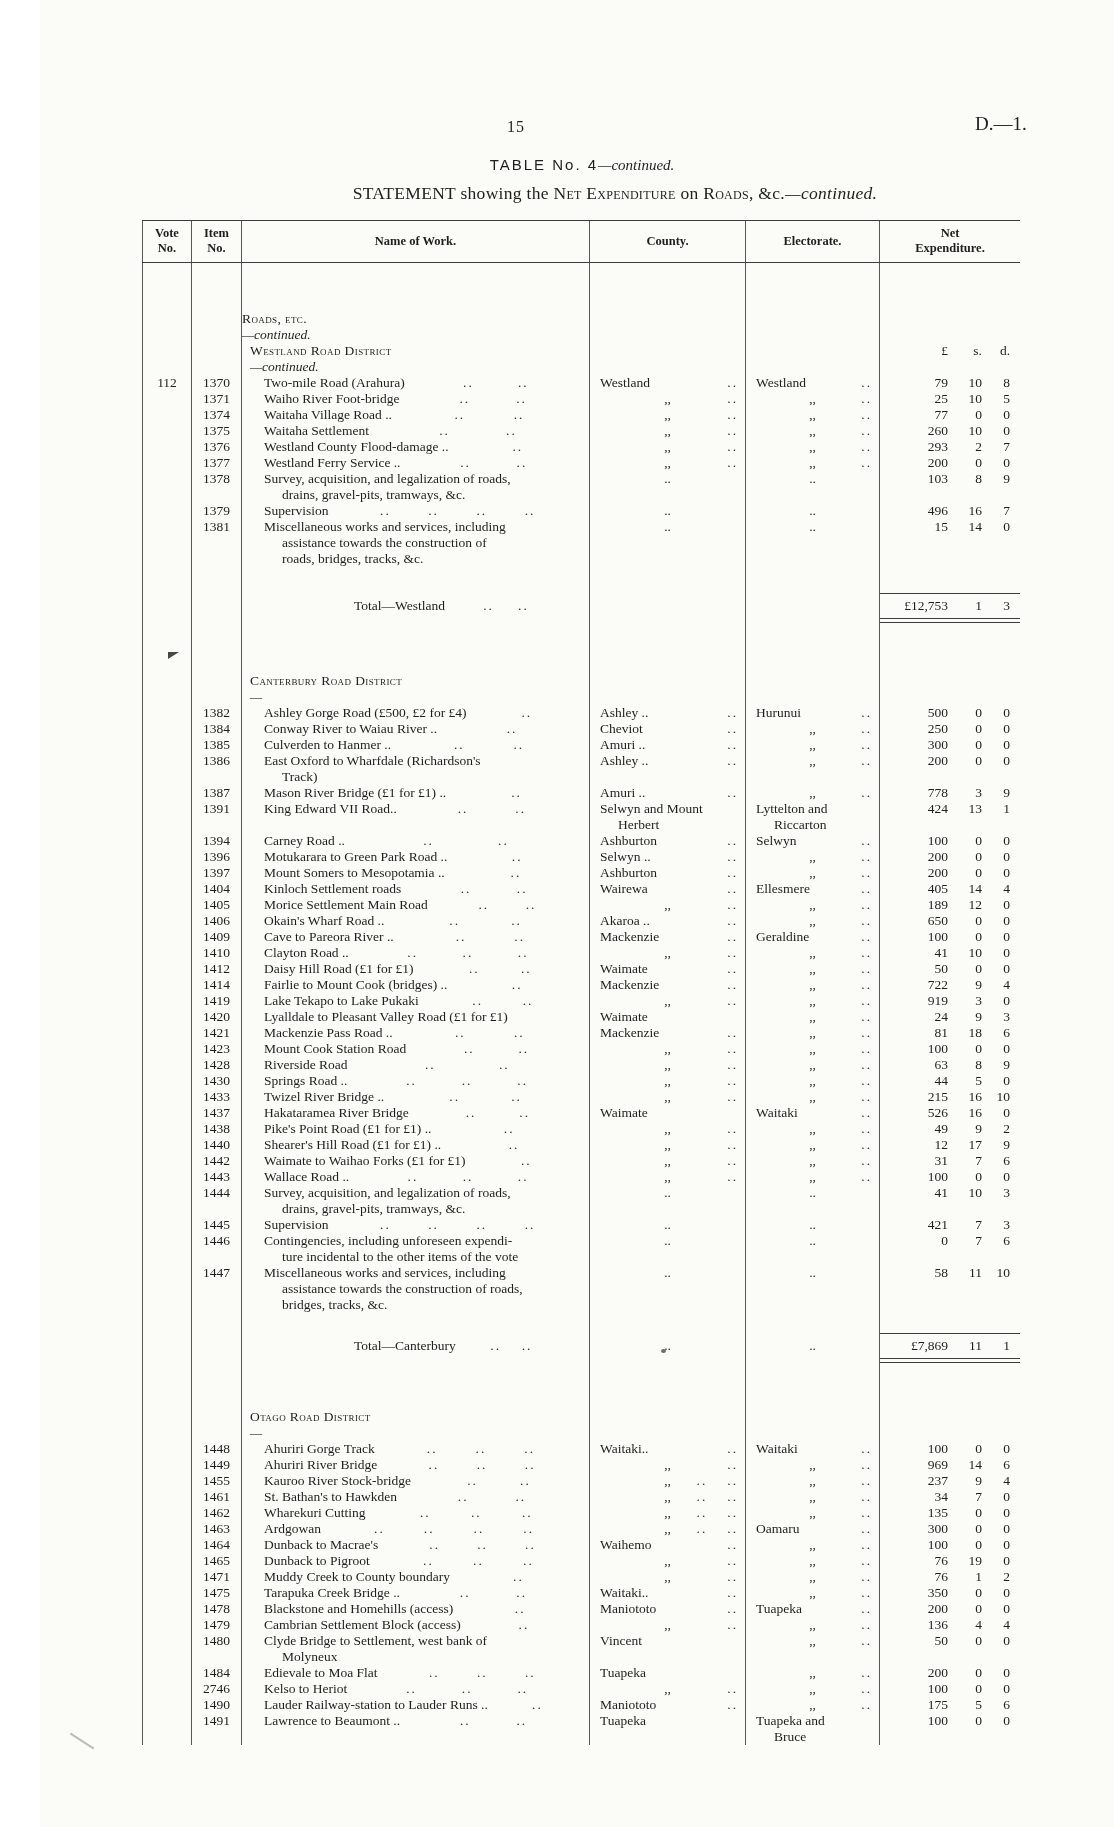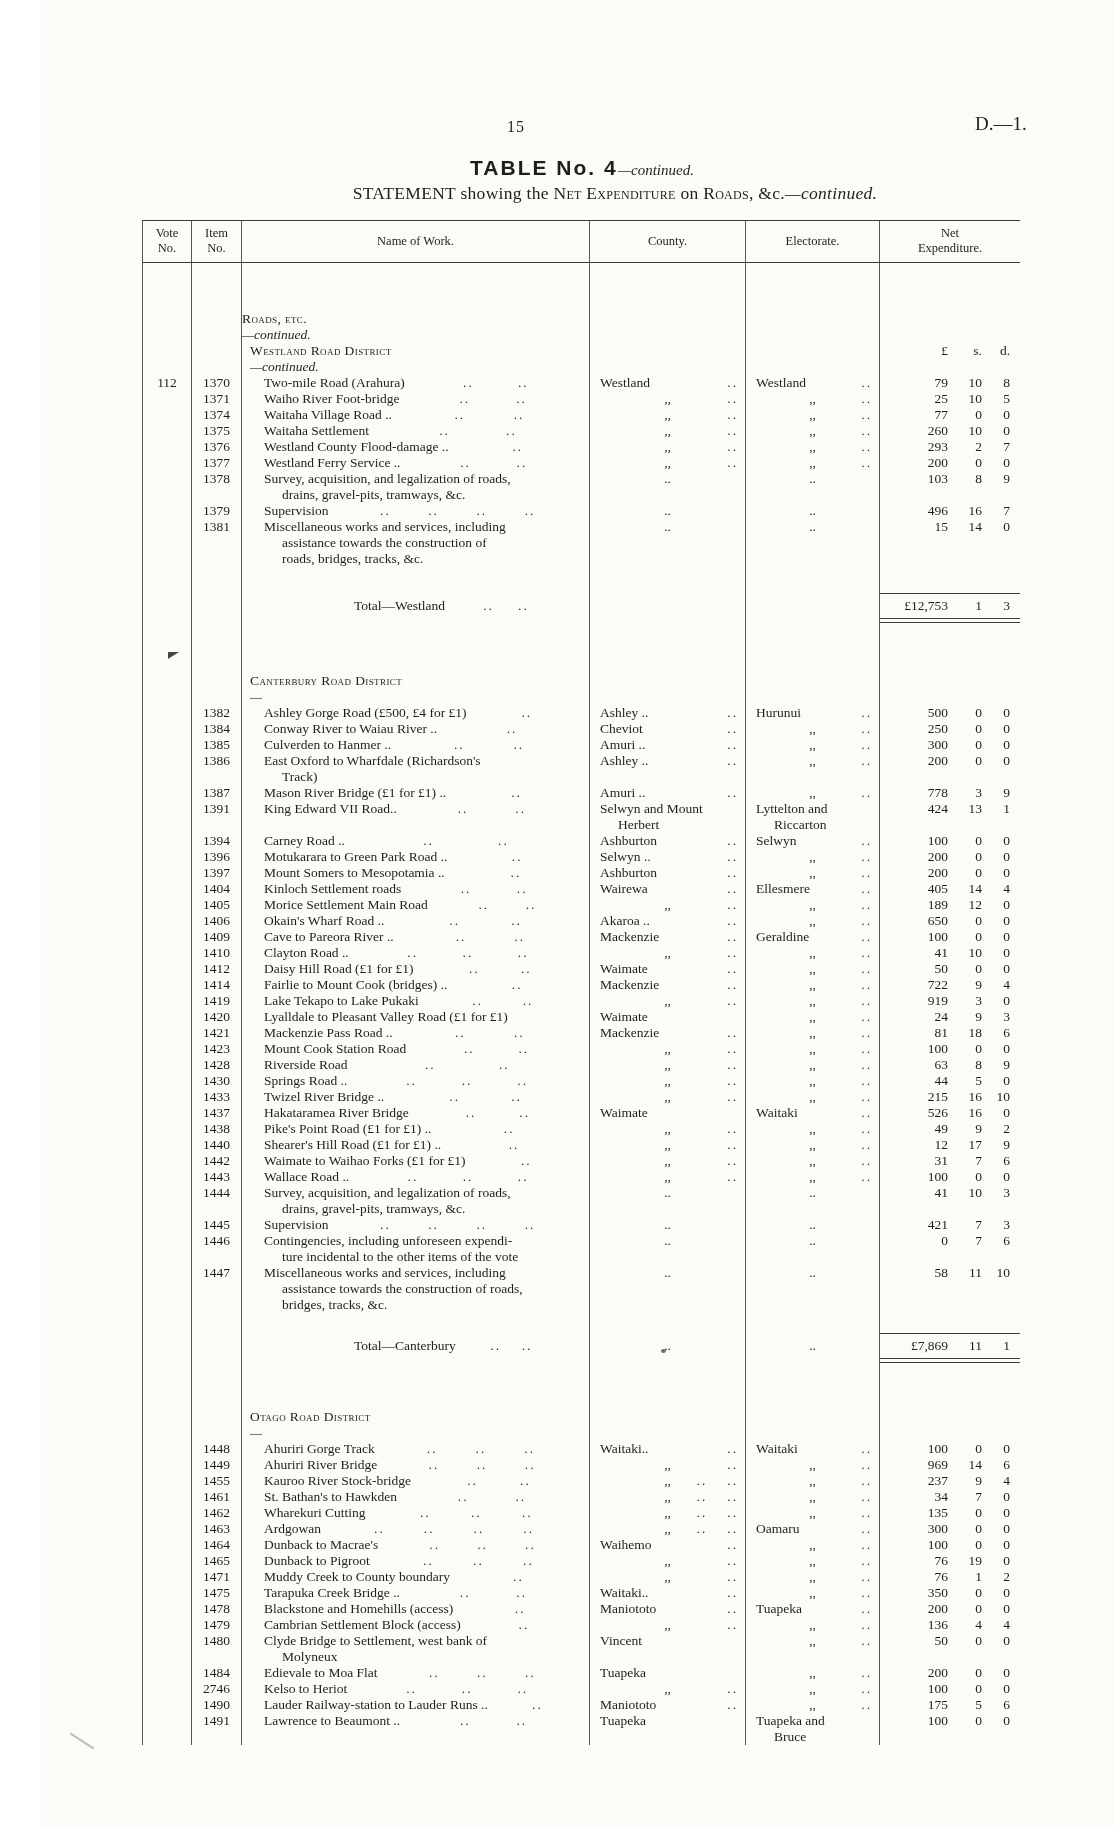--- a/index.html
+++ b/index.html
@@ -1,29 +1,29 @@
 <!DOCTYPE html>
 <html><head>
 <meta charset="utf-8">
 <style>
   html,body{margin:0;padding:0;background:#ffffff;}
   .page{position:relative;width:1114px;height:1827px;background:#fbfbf8;
         font-family:"Liberation Serif",serif;color:#1e1e1c;overflow:hidden;margin-left:40px;}
   .page-num{position:absolute;top:118px;left:0;width:952px;text-align:center;font-size:16px;letter-spacing:1px;}
   .doc-ref{position:absolute;top:113px;left:935px;font-size:19px;}
   .title-line{position:absolute;top:156px;left:0;width:1084px;text-align:center;}
-  .title-main{font-family:"Liberation Sans",sans-serif;font-weight:700;font-size:21px;letter-spacing:2px;}
+  .title-main{font-family:"Liberation Sans",sans-serif;font-weight:400;font-size:15px;letter-spacing:2px;}
   .title-cont{font-style:italic;font-size:15px;}
   .statement{position:absolute;top:183px;left:0;width:1080px;text-align:center;font-size:17.5px;letter-spacing:.3px;padding-left:35px;}
   .st-sc{font-variant:small-caps;}
   .st-it{font-style:italic;}
 
   .dtable{position:absolute;top:220px;left:102px;width:878px;}
   .grid{display:grid;grid-template-columns:50px 50px 348px 156px 134px 140px;}
-  .thead{border-top:1.6px solid #3c3c3c;border-bottom:1.4px solid #3c3c3c;}
+  .thead{border-top:1.6px solid #3c3c3c;border-bottom:1.4px solid #3c3c3c;font-weight:bold;}
   .th{border-right:1px solid #565656;text-align:center;font-size:12.5px;line-height:1.2;
       padding:5px 2px 6px;display:flex;flex-direction:column;justify-content:center;}
   .th.first{border-left:1px solid #565656;}
   .th.last{border-right:none;justify-content:space-between;}
 
   .trow{}
   .c{border-right:1px solid #565656;position:relative;font-size:13.5px;line-height:16px;}
   .c.vote{border-left:1px solid #565656;text-align:center;}
   .c.item{text-align:center;}
   .c.net{border-right:none;}
@@ -454,21 +454,21 @@
           </div>
           <div class="c county"></div>
           <div class="c elect"></div>
           <div class="c net"></div>
         </div>
         <div class="trow grid item">
           <div class="c vote"></div>
           <div class="c item">1382</div>
           <div class="c name">
             <div class="nline nflex">
-              <div class="ntext">Ashley Gorge Road (£500, £4 for £1)</div>
+              <div class="ntext">Ashley Gorge Road (£500, £2 for £4)</div>
               <div class="ndots">
                 <div class="dg">..</div>
               </div>
             </div>
           </div>
           <div class="c county">
             <div class="pline">Ashley ..</div>
             <div class="pdots">
               <div class="dg">..</div>
             </div>

